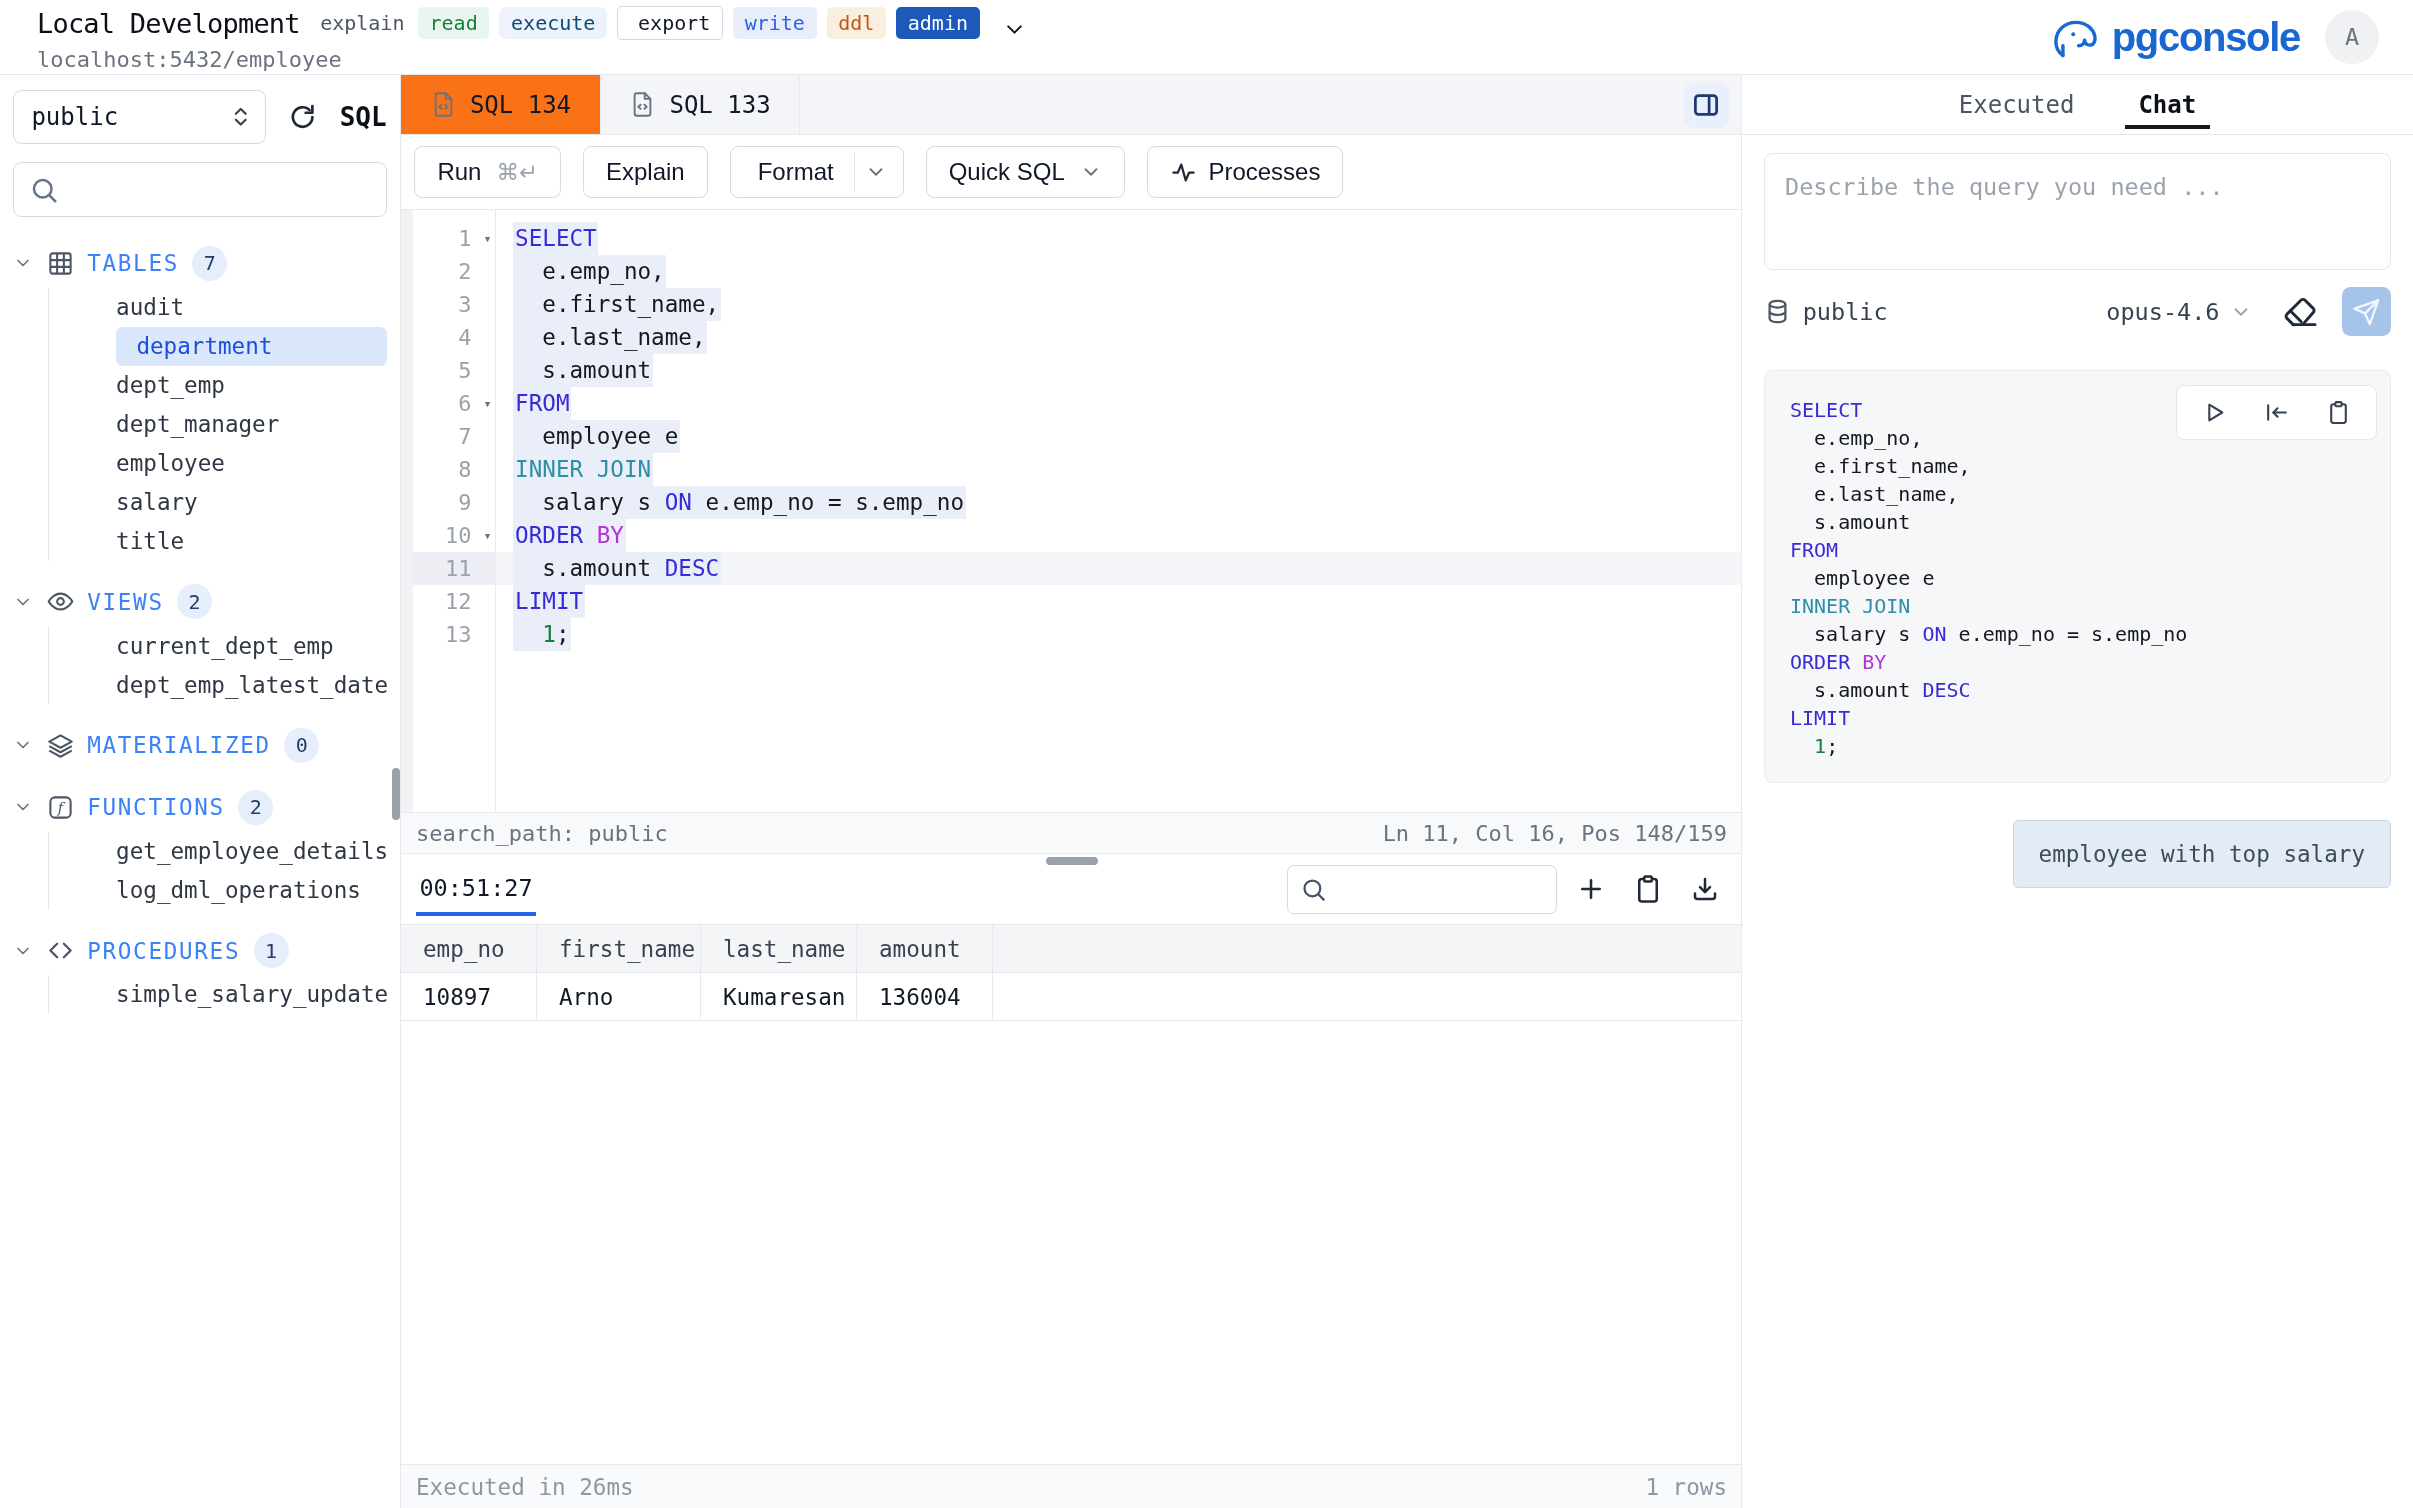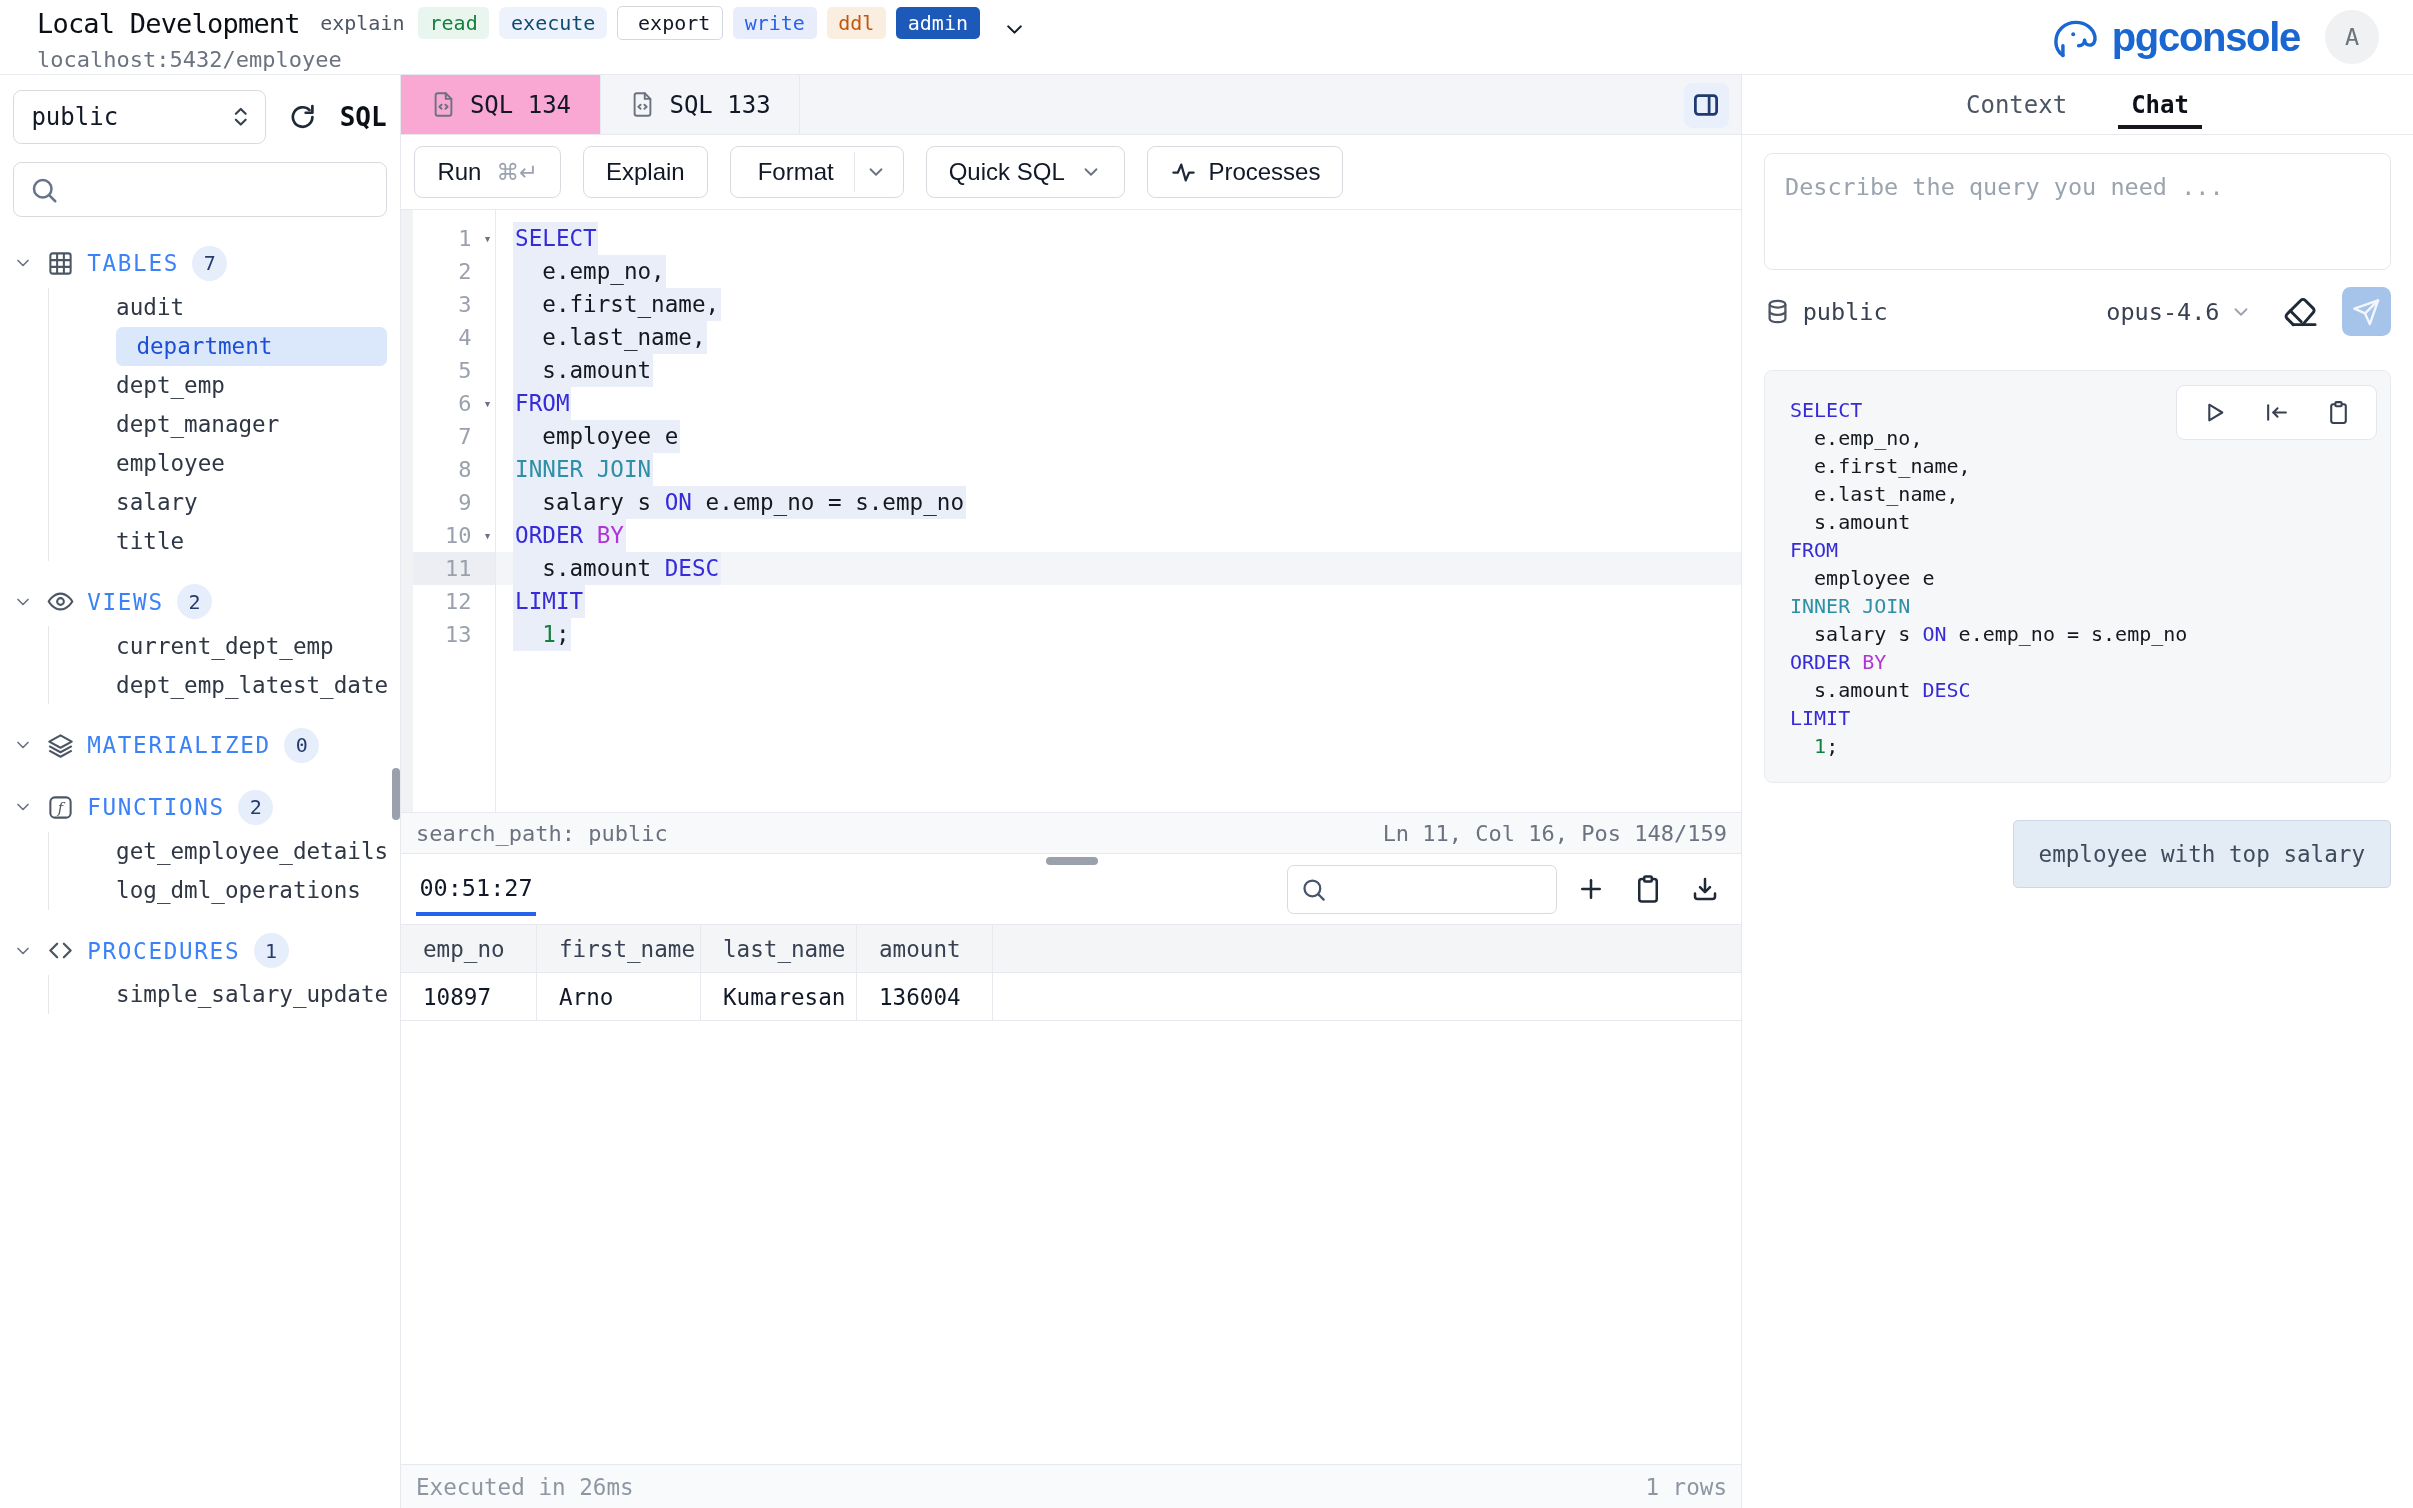--- a/index.html
+++ b/index.html
@@ -89,21 +89,21 @@
   
   .main {
     position:absolute; top:75px; left:401px; width:1341px; bottom:0;
     display:flex; flex-direction:column; background:#fff;
   }
   .tabbar { height:60px; background:#f3f5f8; display:flex; border-bottom:0.8px solid #e7e9ee; position:relative; flex:0 0 auto; }
   .tab {
     display:flex; align-items:center; gap:13.4px; padding:0 28.5px;
     font-size:24px; color:#111827; border-right:0.8px solid #e7e9ee;
   }
-  .tab.active { background:#f9a8d4; }
+  .tab.active { background:#f97316; }
   .tab-icn { width:27px; height:27px; color:#6b7280; }
   .panel-toggle {
     position:absolute; right:13.4px; top:7.5px; width:45px; height:45px;
     background:#e9f0fc; border-radius:8.4px;
     display:flex; align-items:center; justify-content:center;
   }
   .panel-toggle .icn { width:30px; height:30px; color:#1e3a6e; }
 
   .toolbar {
     height:75px; background:#fff; display:flex; align-items:center; gap:22px;
@@ -604,21 +604,21 @@
 
     <div class="results-footer">
       <span>Executed in 26ms</span>
       <span>1 rows</span>
     </div>
   </div>
 </main>
 
 <aside class="right-panel">
   <div class="panel-tabs">
-    <span class="ptab">Context</span>
+    <span class="ptab">Executed</span>
     <span class="ptab active">Chat</span>
   </div>
   <div class="chat-body">
     <textarea class="chat-input" placeholder="Describe the query you need ..." style=""></textarea>
     <div class="model-row">
       <span class="schema-chip">
         <span class="icn">
           <svg viewBox="0 0 24 24" fill="none" stroke="currentColor" stroke-width="2">
               <ellipse cx="12" cy="5.5" rx="7" ry="3"></ellipse>
               <path d="M5 5.5v13c0 1.66 3.13 3 7 3s7-1.34 7-3v-13"></path>

